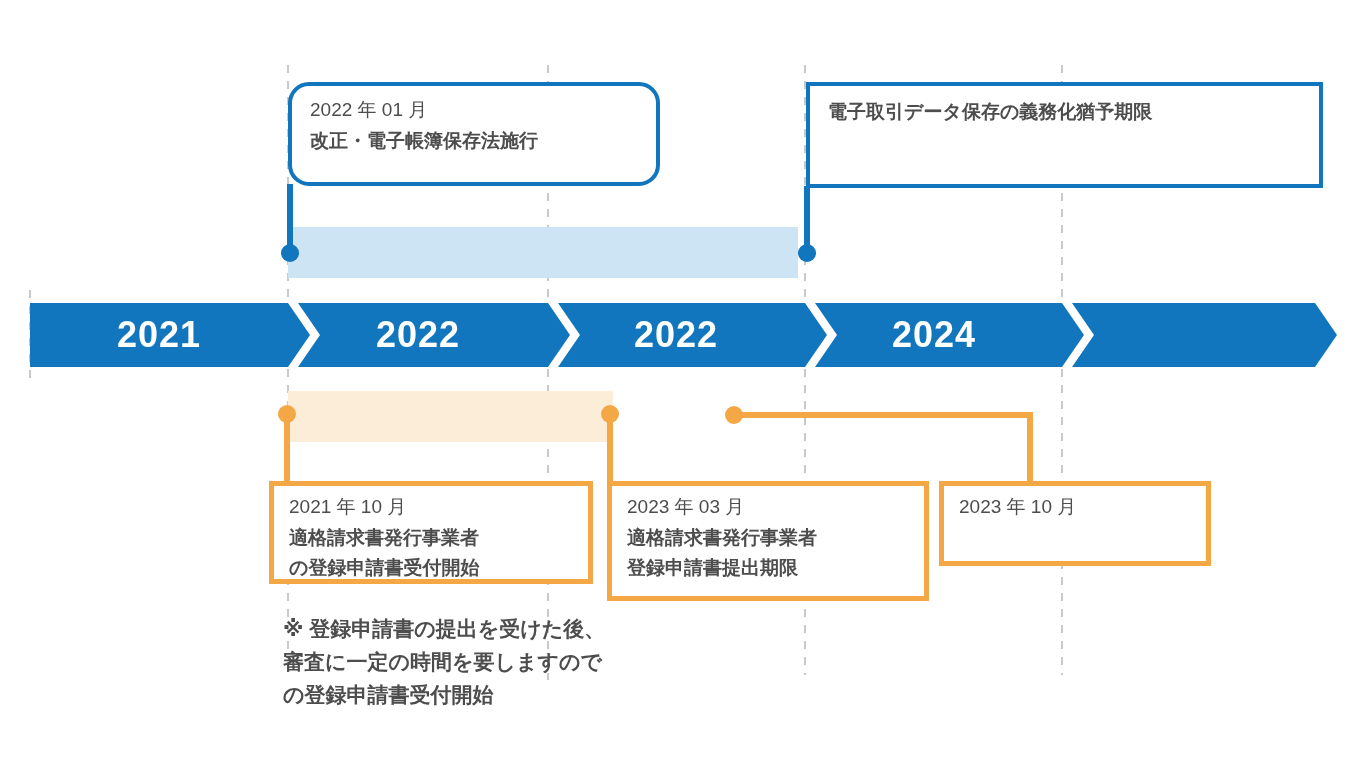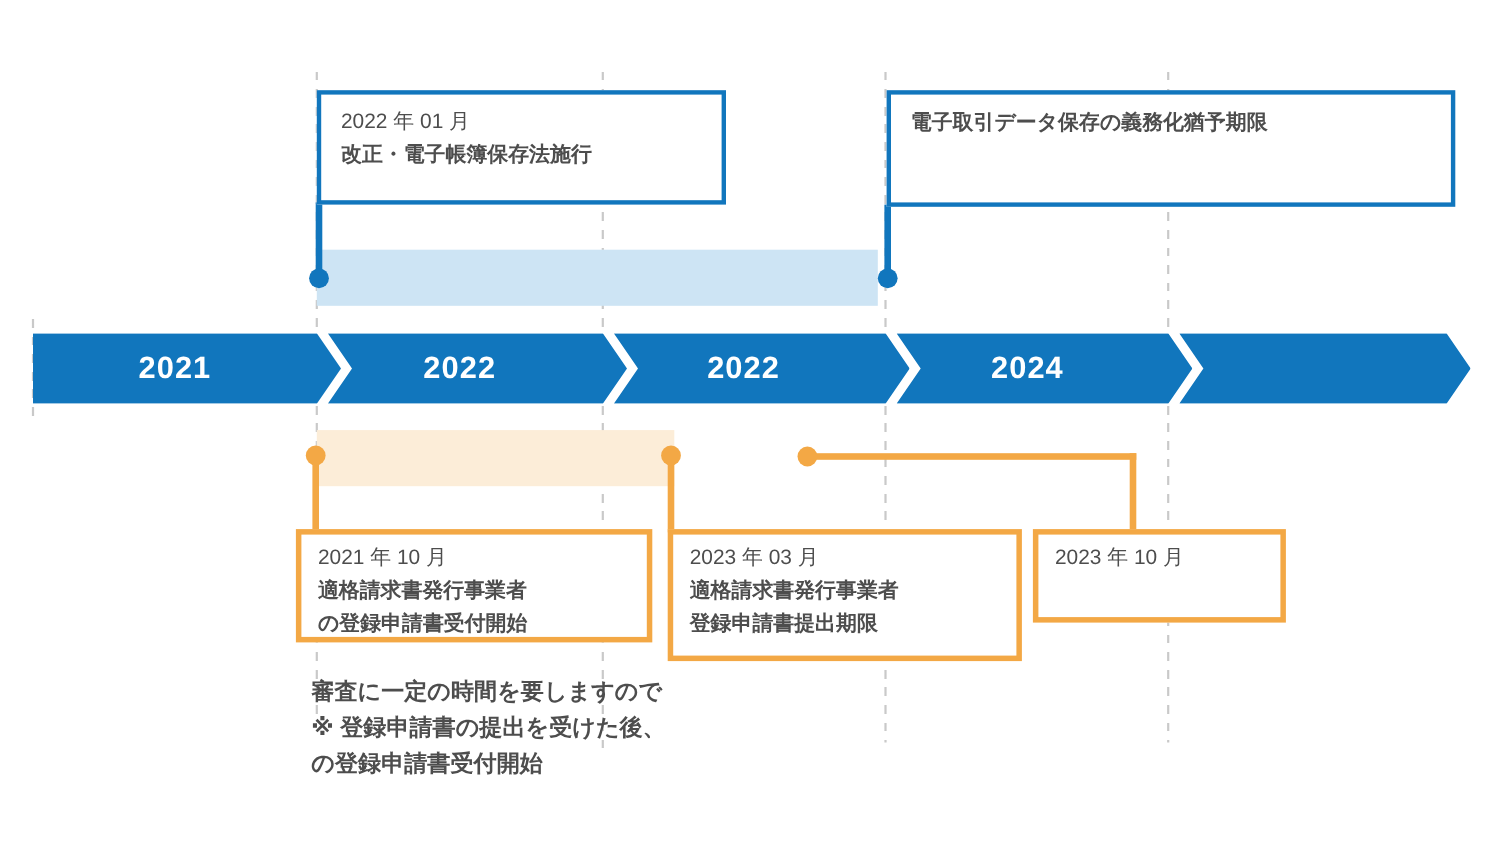--- a/index.html
+++ b/index.html
@@ -16,21 +16,21 @@
   
   .bar{position:absolute;z-index:1;}
   .bar-blue{left:288px;top:227px;width:510px;height:51px;background:#cde4f4;}
   .bar-orange{left:288px;top:391px;width:325px;height:51px;background:#fcedd8;}
   
   .seg{position:absolute;top:303px;height:64px;background:#1176bd;z-index:2;}
   .seg-first{clip-path:polygon(0 0,calc(100% - 22px) 0,100% 50%,calc(100% - 22px) 100%,0 100%);}
   .seg-mid{clip-path:polygon(0 0,calc(100% - 22px) 0,100% 50%,calc(100% - 22px) 100%,0 100%,22px 50%);}
   .year-label{
     position:absolute;top:303px;height:64px;line-height:64px;width:140px;
-    text-align:center;color:#ffffff;font-size:28px;font-weight:bold;letter-spacing:1px;z-index:3;
+    text-align:center;color:#ffffff;font-size:36px;font-weight:bold;letter-spacing:1px;z-index:3;
   }
   
   .conn{position:absolute;z-index:4;}
   .conn-blue{background:#1176bd;}
   .conn-orange{background:#f3a845;}
   .dot{position:absolute;width:18px;height:18px;border-radius:50%;z-index:5;}
   .dot-blue{background:#1176bd;}
   .dot-orange{background:#f3a845;}
   
   .callout{position:absolute;background:#ffffff;box-sizing:border-box;z-index:6;}
@@ -76,21 +76,21 @@
   <div class="dot dot-blue" style="left:798px;top:244px;"></div>
 
   <div class="conn conn-orange" style="left:284px;top:414px;width:6px;height:70px;"></div>
   <div class="dot dot-orange" style="left:278px;top:405px;"></div>
   <div class="conn conn-orange" style="left:607px;top:414px;width:6px;height:70px;"></div>
   <div class="dot dot-orange" style="left:601px;top:405px;"></div>
   <div class="conn conn-orange" style="left:734px;top:412px;width:299px;height:6px;"></div>
   <div class="conn conn-orange" style="left:1027px;top:412px;width:6px;height:72px;"></div>
   <div class="dot dot-orange" style="left:725px;top:406px;"></div>
 
-  <div class="callout callout-blue" style="left:288px;top:82px;width:372px;height:104px;">
+  <div class="callout callout-blue" style="left:288px;top:82px;width:372px;height:104px;border-radius:21px;">
     <div class="date">2022 年 01 月</div>
     <div class="title">改正・電子帳簿保存法施行</div>
   </div>
   <div class="callout callout-blue" style="left:806px;top:82px;width:517px;height:106px;">
     <div class="title">電子取引データ保存の義務化猶予期限</div>
   </div>
 
   <div class="callout callout-orange" style="left:269px;top:481px;width:324px;height:103px;">
     <div class="date">2021 年 10 月</div>
     <div class="title">
@@ -98,23 +98,23 @@
       <div>の登録申請書受付開始</div>
     </div>
   </div>
   <div class="callout callout-orange" style="left:607px;top:481px;width:322px;height:120px;">
     <div class="date">2023 年 03 月</div>
     <div class="title">
       <div>適格請求書発行事業者</div>
       <div>登録申請書提出期限</div>
     </div>
   </div>
-  <div class="callout callout-orange" style="left:939px;top:481px;width:230px;height:85px;">
+  <div class="callout callout-orange" style="left:939px;top:481px;width:272px;height:85px;">
     <div class="date">2023 年 10 月</div>
   </div>
 
   <div class="note">
+    <div>※ 登録申請書の提出を受けた後、</div>
     <div>審査に一定の時間を要しますので</div>
-    <div>※ 登録申請書の提出を受けた後、</div>
     <div>の登録申請書受付開始</div>
   </div>
 
 </div>
 
 </body></html>

